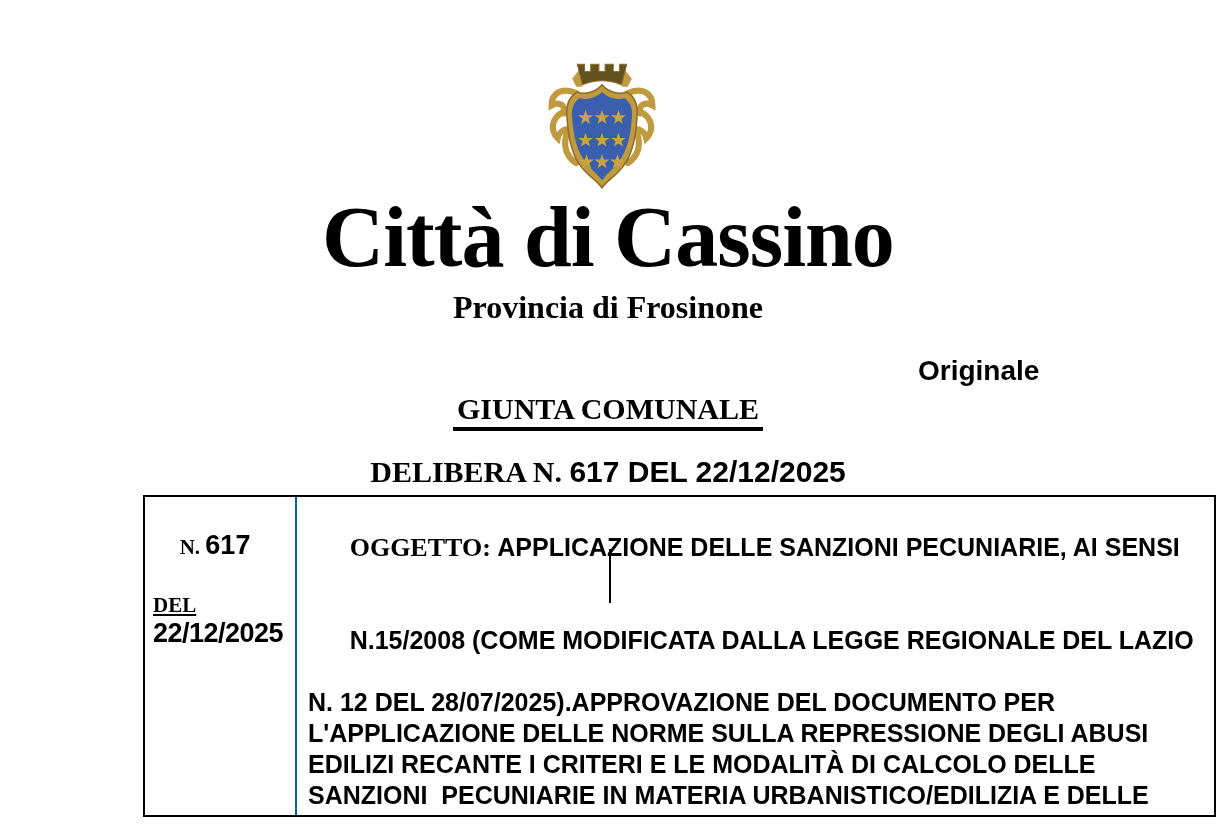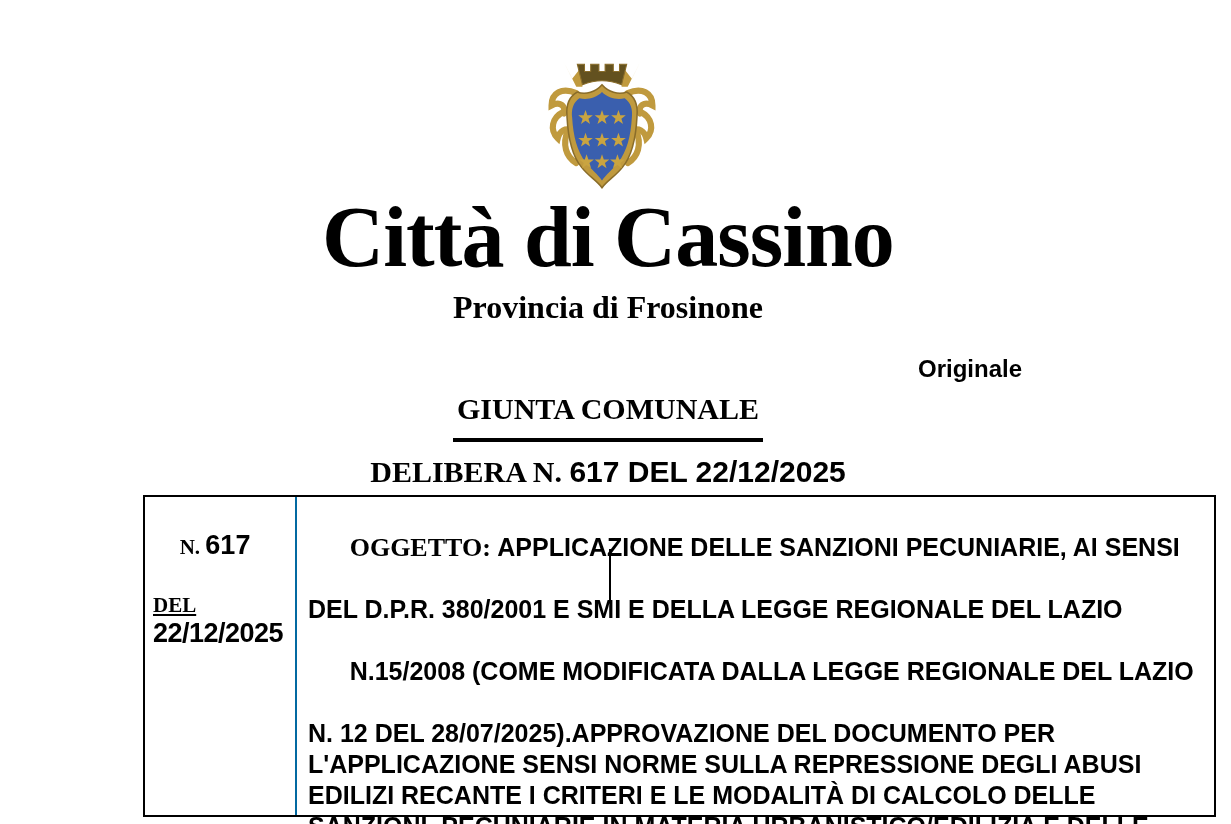--- a/index.html
+++ b/index.html
@@ -28,32 +28,32 @@
   .province{
     top:291px;
     font-family:"Liberation Serif",serif;
     font-weight:bold;
     font-size:32px;
     line-height:1.0;
   }
   .copy-type{
     left:918px;top:357px;
     font-weight:bold;
-    font-size:24px;
+    font-size:28px;
     line-height:1.0;
   }
   .organ{top:394px;}
   .organ .u{
     display:inline-block;
     font-family:"Liberation Serif",serif;
     font-weight:bold;
     font-size:30px;
     line-height:1.0;
     border-bottom:4px solid #000;
-    padding:0 4px 14px 4px;
+    padding:0 4px 3px 4px;
   }
   .delibera{top:457px;font-weight:bold;font-size:30px;line-height:1.0;}
   .delibera .serif{font-family:"Liberation Serif",serif;}
   .delibera .sans{font-family:"Liberation Sans",sans-serif;text-align:right;}
 
   
   .dtable{
     left:143px;top:495px;
     width:1073px;height:322px;
     box-sizing:border-box;
@@ -163,25 +163,24 @@
       <span class="ref-n-label">N. </span><span class="ref-n-value">617</span>
     </div>
     <div class="ref-del">DEL</div>
     <div class="ref-date">22/12/2025</div>
   </div>
 
   <div class="oggetto-cell">
     <div class="ogg-line">
       <span class="ogg-label">OGGETTO: </span><span>APPLICAZIONE DELLE SANZIONI PECUNIARIE, AI SENSI</span>
     </div>
-    <div class="ogg-line">DEL D.P.R. 380/2001 E SMI E DELLA LEGGE REGIONALE DEL LAZIO</div>
     <div class="ogg-line">
       <span>N.15/2008 (COME MODIF</span><span>ICATA DALLA LEGGE REGIONALE DEL LAZIO</span>
     </div>
     <div class="ogg-line">N. 12 DEL 28/07/2025).APPROVAZIONE DEL DOCUMENTO PER</div>
-    <div class="ogg-line">L'APPLICAZIONE SENSI NORME SULLA REPRESSIONE DEGLI ABUSI</div>
+    <div class="ogg-line">L'APPLICAZIONE DELLE NORME SULLA REPRESSIONE DEGLI ABUSI</div>
     <div class="ogg-line">EDILIZI RECANTE I CRITERI E LE MODALITÀ DI CALCOLO DELLE</div>
     <div class="ogg-line">SANZIONI  PECUNIARIE IN MATERIA URBANISTICO/EDILIZIA E DELLE</div>
 
   </div>
 </div>
 
 <div class="abs caret"></div>
 
 </body></html>

